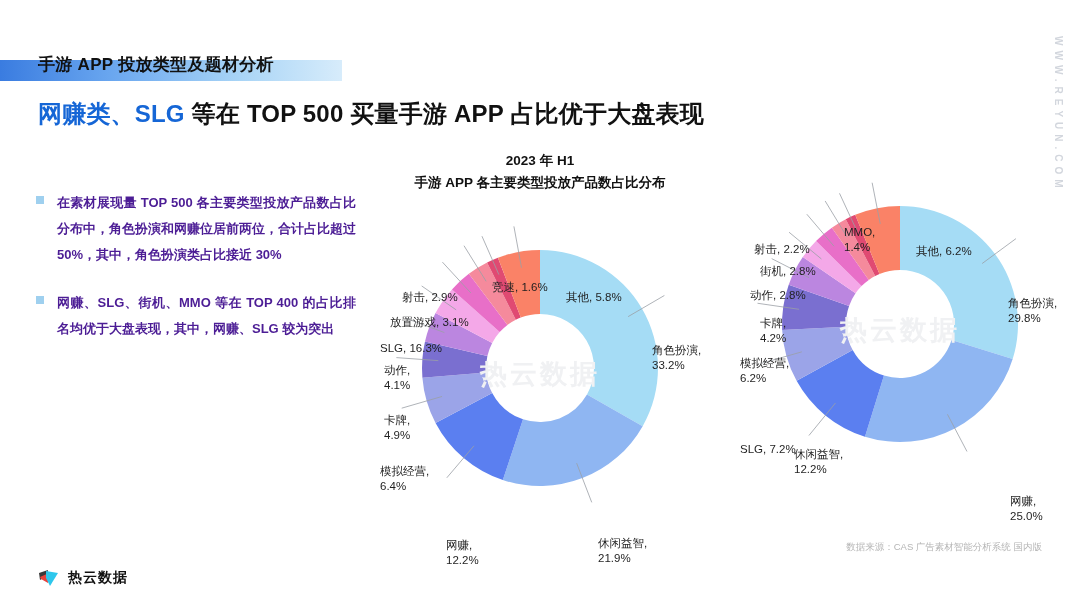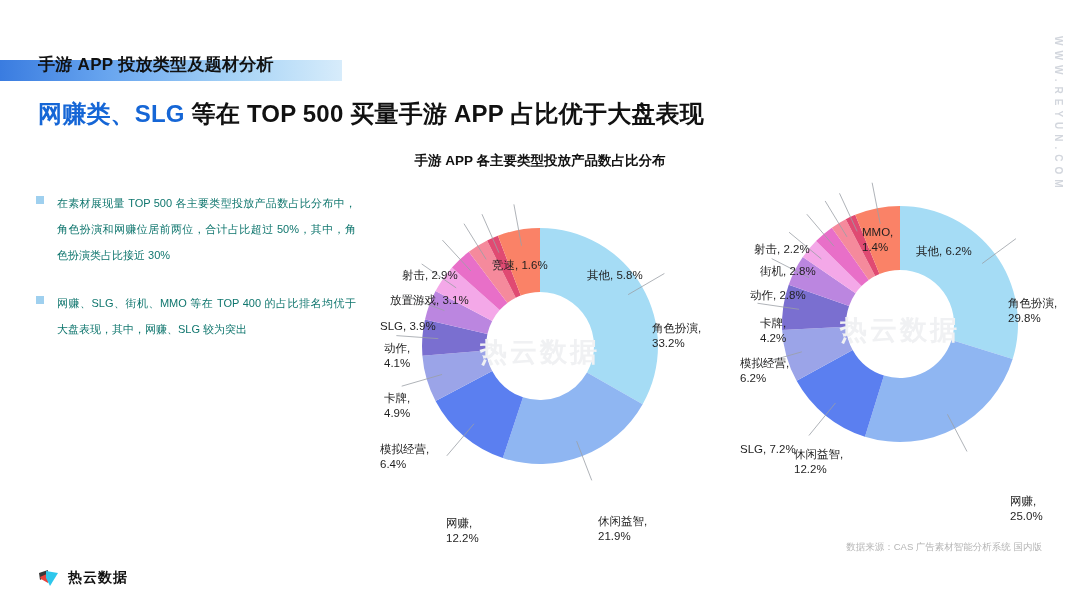--- a/index.html
+++ b/index.html
@@ -44,21 +44,21 @@
   }
 
   
   #bullets { position:absolute; left:36px; top:190px; width:320px; }
   .bullet { display:flex; margin-bottom:22px; }
   .bullet-mark {
     width:8px; height:8px; background:#9fd0ef; flex:0 0 8px;
     margin-top:6px; margin-right:13px;
   }
   .bullet-text {
-    font-size:11px; line-height:26px; color:#0f766e; text-align:justify;
+    font-size:13px; line-height:26px; color:#4c1d95; text-align:justify;font-weight:bold;
   }
 
   
   .chart-block { position:absolute; top:150px; }
   #chart-1 { left:380px; width:320px; }
   #chart-2 { left:740px; width:320px; }
   .chart-title {
     text-align:center; font-size:13.5px; font-weight:bold;
     color:#111; line-height:22px;
   }
@@ -104,20 +104,21 @@
     <span class="bullet-text">在素材展现量 TOP 500 各主要类型投放产品数占比分布中，角色扮演和网赚位居前两位，合计占比超过 50%，其中，角色扮演类占比接近 30%</span>
   </div>
   <div class="bullet">
     <span class="bullet-mark"></span>
     <span class="bullet-text">网赚、SLG、街机、MMO 等在 TOP 400 的占比排名均优于大盘表现，其中，网赚、SLG 较为突出</span>
   </div>
 </div>
 
 <div class="chart-block" id="chart-1">
   <div class="chart-title">
+    <div>2023 年 H1</div>
     <div>手游 APP 各主要类型投放产品数占比分布</div>
   </div>
   <div class="donut-wrap">
     <svg class="donut-svg" id="svg1" width="320" height="340" viewBox="0 0 320 340">
         <path d="M160 42 A118 118 0 0 1 262.68168305100403 218.1418263026984 L206.98992275215437 186.60727644360776 A54 54 0 0 0 160 106 Z" fill="#a5dcf5"></path>
         <line x1="248.1201885536692" y1="108.6304334331524" x2="284.4049720757683" y2="87.47825896445045" stroke="#9aa0a6" stroke-width="0.8"></line>
         <path d="M262.68168305100403 218.1418263026984 A118 118 0 0 1 122.83159068067401 271.9933451088548 L142.99072793861353 211.25119182947589 A54 54 0 0 0 206.98992275215437 186.60727644360776 Z" fill="#8fb6f2"></path>
         <line x1="196.65323039260085" y1="255.18687252865766" x2="211.74573702484827" y2="294.3814670992814" stroke="#9aa0a6" stroke-width="0.8"></line>
         <path d="M122.83159068067401 271.9933451088548 A118 118 0 0 1 55.54270526277027 214.88782721314007 L112.1975091880474 185.11815821618274 A54 54 0 0 0 142.99072793861353 211.25119182947589 Z" fill="#5b7ff0"></path>
         <line x1="94.00029191991663" y1="237.76913612316764" x2="66.82394153399996" y2="269.7917215856485" stroke="#9aa0a6" stroke-width="0.8"></line>
@@ -139,25 +140,25 @@
         <line x1="141.51701211003206" y1="59.68858909047637" x2="133.90637003769228" y2="18.383890480672505" stroke="#9aa0a6" stroke-width="0.8"></line>
       </svg>
     <div class="wm">热云数据</div>
     <div id="lbl1">
         <div class="plabel" style="left: 272px; top: 135px;">角色扮演,<div>33.2%</div></div>
         <div class="plabel" style="left: 218px; top: 328px;">休闲益智,<div>21.9%</div></div>
         <div class="plabel" style="left: 66px; top: 330px;">网赚,<div>12.2%</div></div>
         <div class="plabel" style="left: 0px; top: 256px;">模拟经营,<div>6.4%</div></div>
         <div class="plabel" style="left: 4px; top: 205px;">卡牌,<div>4.9%</div></div>
         <div class="plabel" style="left: 4px; top: 155px;">动作,<div>4.1%</div></div>
-        <div class="plabel" style="left: 0px; top: 133px;">SLG, 3.9%</div>
+        <div class="plabel" style="left: 0px; top: 133px;">SLG, 16.3%</div>
         <div class="plabel" style="left: 10px; top: 107px;">放置游戏, 3.1%</div>
         <div class="plabel" style="left: 22px; top: 82px;">射击, 2.9%</div>
         <div class="plabel" style="left: 112px; top: 72px;">竞速, 1.6%</div>
-        <div class="plabel" style="left: 186px; top: 82px; margin-left: 21px;">其他, 5.8%</div>
+        <div class="plabel" style="left: 186px; top: 82px;">其他, 5.8%</div>
       </div>
   </div>
 </div>
 
 <div class="chart-block" id="chart-2">
   <div class="donut-wrap">
     <svg class="donut-svg" id="svg2" width="320" height="340" viewBox="0 0 320 340">
         <path d="M160 42 A118 118 0 0 1 272.67401628010384 195.05090662609012 L211.56268541631871 176.04024540515988 A54 54 0 0 0 160 106 Z" fill="#a5dcf5"></path>
         <line x1="242.14140434253443" y1="99.52860434357196" x2="275.96433554240156" y2="74.62861789680747" stroke="#9aa0a6" stroke-width="0.8"></line>
         <path d="M272.67401628010384 195.05090662609012 A118 118 0 0 1 124.94909337390993 272.6740162801039 L143.95975459484015 211.56268541631874 A54 54 0 0 0 211.56268541631871 176.04024540515988 Z" fill="#8fb6f2"></path>
@@ -185,21 +186,21 @@
     <div id="lbl2">
         <div class="plabel" style="left: 268px; top: 132px;">角色扮演,<div>29.8%</div></div>
         <div class="plabel" style="left: 270px; top: 330px;">网赚,<div>25.0%</div></div>
         <div class="plabel" style="left: 54px; top: 283px;">休闲益智,<div>12.2%</div></div>
         <div class="plabel" style="left: 0px; top: 278px;">SLG, 7.2%</div>
         <div class="plabel" style="left: 0px; top: 192px;">模拟经营,<div>6.2%</div></div>
         <div class="plabel" style="left: 20px; top: 152px;">卡牌,<div>4.2%</div></div>
         <div class="plabel" style="left: 10px; top: 124px;">动作, 2.8%</div>
         <div class="plabel" style="left: 20px; top: 100px;">街机, 2.8%</div>
         <div class="plabel" style="left: 14px; top: 78px;">射击, 2.2%</div>
-        <div class="plabel" style="left: 104px; top: 61px; margin-left: 18px;">MMO,<div>1.4%</div></div>
+        <div class="plabel" style="left: 104px; top: 61px;">MMO,<div>1.4%</div></div>
         <div class="plabel" style="left: 176px; top: 80px;">其他, 6.2%</div>
       </div>
   </div>
 </div>
 
 <div id="source-note">数据来源：CAS 广告素材智能分析系统 国内版</div>
 
 <div id="brand">
   <svg width="22" height="20" viewBox="0 0 22 20">
     <path d="M1 5 L10 2 L9 8 L2 12 Z" fill="#3a3a3a"></path>

